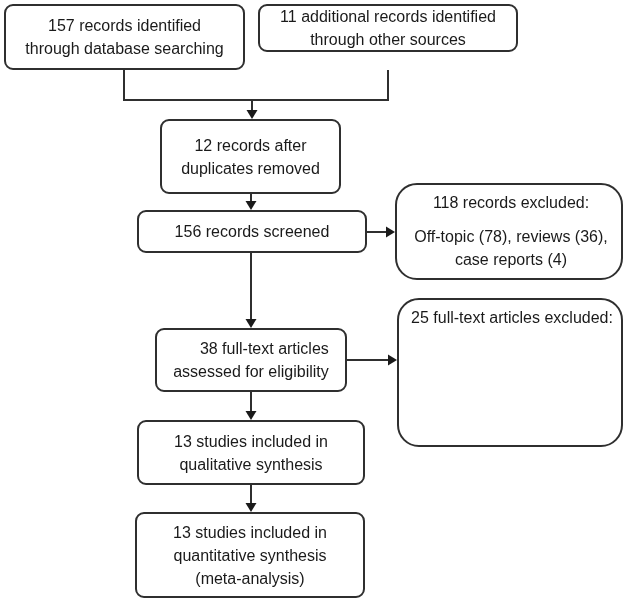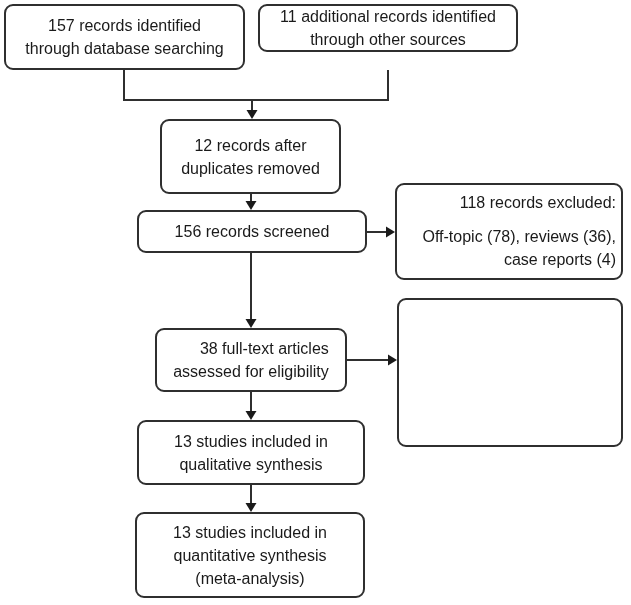--- a/index.html
+++ b/index.html
@@ -29,21 +29,21 @@
     color: #1a1a1a;
   }
   .node .txt { white-space: pre-line; }
   .center-node {
     display: flex;
     align-items: center;
     justify-content: center;
     text-align: center;
     padding: 2px 4px;
   }
-  .side-node { padding: 6px 5px 6px 9px; text-align: right; }
+  .side-node { padding: 6px 5px 6px 9px; text-align: center; border-radius: 22px; }
   .side-title { margin-bottom: 11px; }
   .side-detail { white-space: pre-line; }
 </style>
 </head>
 <body>
 
 <div class="canvas">
 
   <svg class="connectors" viewBox="0 0 631 605" xmlns="http://www.w3.org/2000/svg">
     <g stroke="#2f2f2f" stroke-width="2" fill="none">
@@ -93,20 +93,21 @@
     <div class="side-detail">Off-topic (78), reviews (36),
 case reports (4)</div>
   </div>
 
   <div class="node center-node" style="left:155px; top:328px; width:192px; height:64px;text-align:right;">
     <span class="txt">38 full-text articles
 assessed for eligibility</span>
   </div>
 
   <div class="node side-node" style="left:397px; top:298px; width:226px; height:149px;">
+    <div class="side-title">25 full-text articles excluded:</div>
   </div>
 
   <div class="node center-node" style="left:137px; top:420px; width:228px; height:65px;">
     <span class="txt">13 studies included in
 qualitative synthesis</span>
   </div>
 
   <div class="node center-node" style="left:135px; top:512px; width:230px; height:86px;">
     <span class="txt">13 studies included in
 quantitative synthesis

